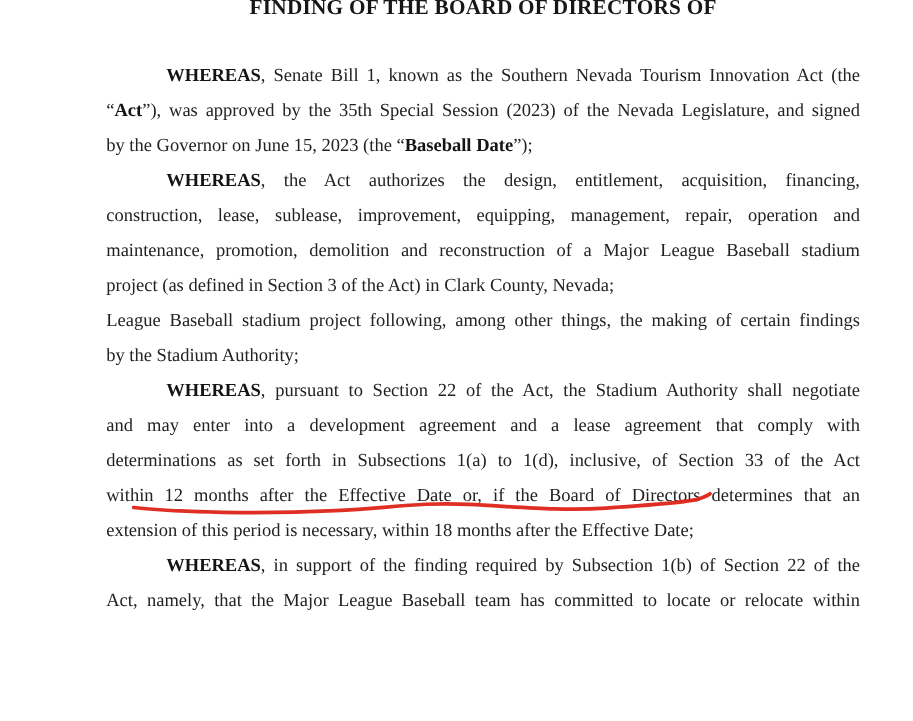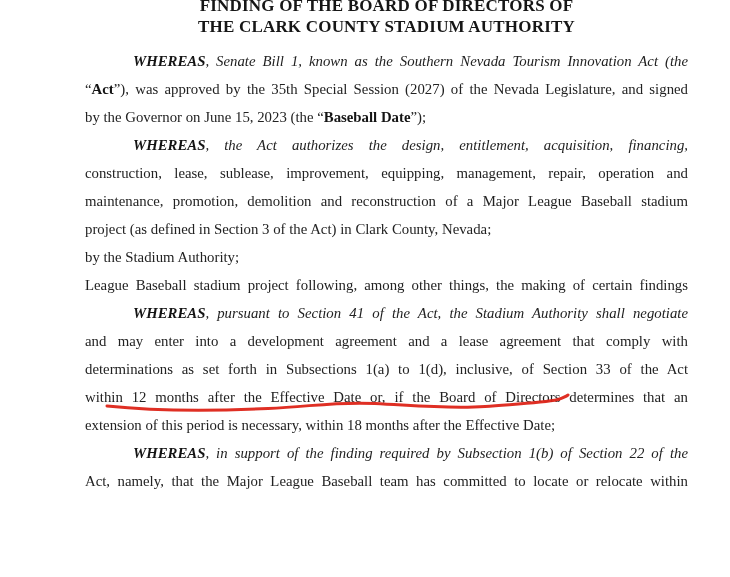--- a/index.html
+++ b/index.html
@@ -39,54 +39,52 @@
     height: 28px;
     line-height: 28px;
     text-align: justify;
     text-align-last: justify;
   }
   .line.last {
     text-align-last: left;
   }
   .line.indent {
     padding-left: 48px;
-    font-style: italic;
   }
   .seg.bold {
     font-weight: bold;
     color: #141414;
   }
   .annotation-overlay {
     position: absolute;
     top: 0;
     left: 0;
     width: 730px;
     height: 577px;
     pointer-events: none;
   }
 </style>
 </head>
 <body>
 
 <div class="title-block">
   <div>FINDING OF THE BOARD OF DIRECTORS OF</div>
-  <div>THE CLARK COUNTY STADIUM AUTHORITY</div>
 </div>
 
 <div class="doc-body">
     <div class="line indent"><span class="seg bold">WHEREAS</span><span class="seg">, Senate Bill 1, known as the Southern Nevada Tourism Innovation Act (the</span></div>
-    <div class="line"><span class="seg">“</span><span class="seg bold">Act</span><span class="seg">”), was approved by the 35th Special Session (2027) of the Nevada Legislature, and signed</span></div>
+    <div class="line"><span class="seg">“</span><span class="seg bold">Act</span><span class="seg">”), was approved by the 35th Special Session (2023) of the Nevada Legislature, and signed</span></div>
     <div class="line last"><span class="seg">by the Governor on June 15, 2023 (the “</span><span class="seg bold">Baseball Date</span><span class="seg">”);</span></div>
     <div class="line indent"><span class="seg bold">WHEREAS</span><span class="seg">, the Act authorizes the design, entitlement, acquisition, financing,</span></div>
     <div class="line"><span class="seg">construction, lease, sublease, improvement, equipping, management, repair, operation and</span></div>
     <div class="line"><span class="seg">maintenance, promotion, demolition and reconstruction of a Major League Baseball stadium</span></div>
     <div class="line last"><span class="seg">project (as defined in Section 3 of the Act) in Clark County, Nevada;</span></div>
+    <div class="line"><span class="seg">League Baseball stadium project following, among other things, the making of certain findings</span></div>
     <div class="line last"><span class="seg">by the Stadium Authority;</span></div>
-    <div class="line"><span class="seg">League Baseball stadium project following, among other things, the making of certain findings</span></div>
-    <div class="line indent"><span class="seg bold">WHEREAS</span><span class="seg">, pursuant to Section 41 of the Act, the Stadium Authority shall negotiate</span></div>
+    <div class="line indent"><span class="seg bold">WHEREAS</span><span class="seg">, pursuant to Section 22 of the Act, the Stadium Authority shall negotiate</span></div>
     <div class="line"><span class="seg">and may enter into a development agreement and a lease agreement that comply with</span></div>
     <div class="line"><span class="seg">determinations as set forth in Subsections 1(a) to 1(d), inclusive, of Section 33 of the Act</span></div>
     <div class="line"><span class="seg">within 12 months after the Effective Date or, if the Board of Directors determines that an</span></div>
     <div class="line last"><span class="seg">extension of this period is necessary, within 18 months after the Effective Date;</span></div>
     <div class="line indent"><span class="seg bold">WHEREAS</span><span class="seg">, in support of the finding required by Subsection 1(b) of Section 22 of the</span></div>
     <div class="line"><span class="seg">Act, namely, that the Major League Baseball team has committed to locate or relocate within</span></div>
   </div>
 
 <svg class="annotation-overlay" width="730" height="577" viewBox="0 0 730 577" xmlns="http://www.w3.org/2000/svg">
   <path d="M 107 406 C 145 410, 205 411.5, 268 408.5 C 312 406.5, 335 401.5, 375 403.5 C 415 405.5, 448 409, 485 406.5 C 515 404, 542 403, 558 399.5 C 562.5 398, 566 396.5, 568 395" fill="none" stroke="#dd2418" stroke-width="3" stroke-linecap="round" stroke-linejoin="round" opacity="0.95"></path>

